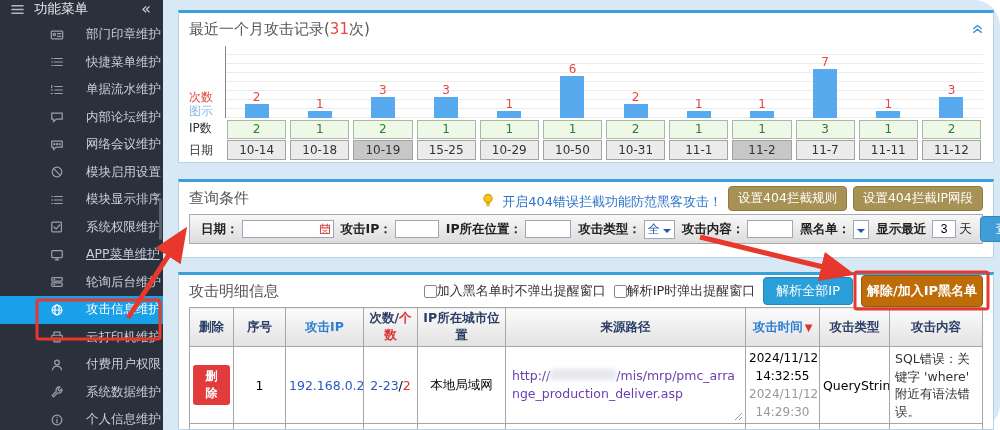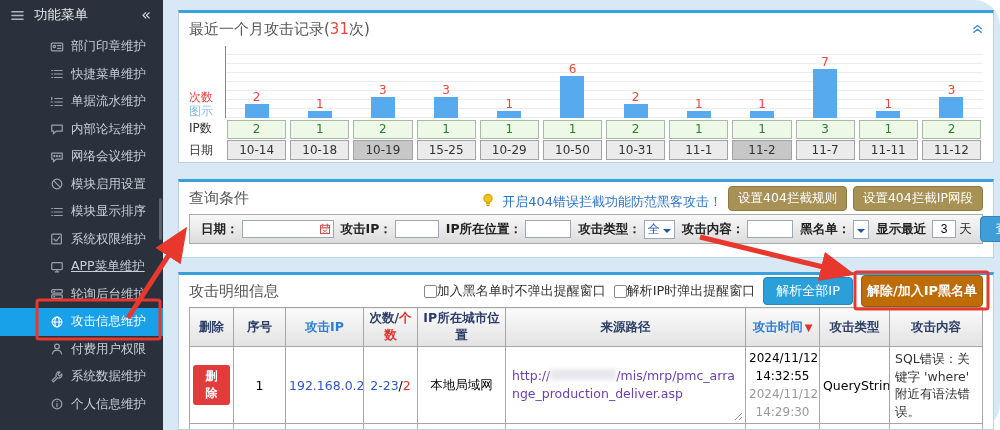--- a/index.html
+++ b/index.html
@@ -12,21 +12,21 @@
   html,body{margin:0;padding:0;}
   body{width:1000px;height:430px;overflow:hidden;font-family:"DejaVu Sans","Liberation Sans",sans-serif;font-size:13px;}
   .app{position:relative;display:flex;width:1000px;height:430px;background:#d8e9f5;border-radius:26px;}
 
   
   .sidebar{width:163px;flex:none;background:#2b313c;color:#c9cfd7;display:flex;flex-direction:column;position:relative;}
   .sb-header{height:30px;display:flex;align-items:center;gap:9px;padding:0 12px 0 10px;font-size:13.5px;color:#e2e6ea;}
   .sb-header .ic{color:#aeb6c0;display:inline-flex;}
   .sb-collapse{margin-left:auto;font-size:16px;color:#cfd5dc;cursor:pointer;line-height:1;}
   .sb-list{flex:1;display:flex;flex-direction:column;padding-top:3px;}
-  .sb-item{height:27.5px;display:flex;align-items:center;gap:7px;padding-left:50px;font-size:12.5px;cursor:pointer;white-space:nowrap;}
+  .sb-item{height:27.5px;display:flex;align-items:center;gap:22px;padding-left:50px;font-size:12.5px;cursor:pointer;white-space:nowrap;}
   .sb-item .ic{color:#98a1ac;display:inline-flex;}
   .sb-item.sel{background:var(--selected-blue);color:#fff;}
   .sb-item.sel .ic{color:#fff;}
   .sb-item.ul .sb-label{text-decoration:underline;}
   .sb-scroll{position:absolute;right:1px;top:198px;width:3px;height:42px;background:#5a626e;border-radius:2px;}
 
   
   .main{flex:1;padding:10px 6px 0 15px;display:flex;flex-direction:column;overflow:hidden;}
   .panel{background:#fff;border:1px solid #b7d3e6;border-top:3px solid #38a0dc;padding:0 10px;position:relative;}
   .chart-panel{height:153px;flex:none;}
@@ -208,20 +208,30 @@
         </div>
         <div class="sb-item sel">
           <span class="ic">
             <svg viewBox="0 0 16 16" width="14" height="14" fill="none" stroke="currentColor" stroke-width="1.4" stroke-linecap="round" stroke-linejoin="round">
               <circle cx="8" cy="8" r="5.5"></circle>
               <ellipse cx="8" cy="8" rx="2.5" ry="5.5"></ellipse>
               <path d="M2.5 8h11"></path>
             </svg>
           </span>
           <span class="sb-label">攻击信息维护</span>
+        </div>
+        <div class="sb-item">
+          <span class="ic">
+            <svg viewBox="0 0 16 16" width="14" height="14" fill="none" stroke="currentColor" stroke-width="1.4" stroke-linecap="round" stroke-linejoin="round">
+              <path d="M4.5 6V2.5h7V6"></path>
+              <rect x="2" y="6" width="12" height="5" rx="1"></rect>
+              <rect x="4.5" y="9.5" width="7" height="4"></rect>
+            </svg>
+          </span>
+          <span class="sb-label">云打印机维护</span>
         </div>
         <div class="sb-item">
           <span class="ic">
             <svg viewBox="0 0 16 16" width="14" height="14" fill="none" stroke="currentColor" stroke-width="1.4" stroke-linecap="round" stroke-linejoin="round">
               <circle cx="8" cy="5.2" r="2.7"></circle>
               <path d="M2.8 13.5c.8-3 2.8-4.3 5.2-4.3s4.4 1.3 5.2 4.3"></path>
             </svg>
           </span>
           <span class="sb-label">付费用户权限</span>
         </div>

